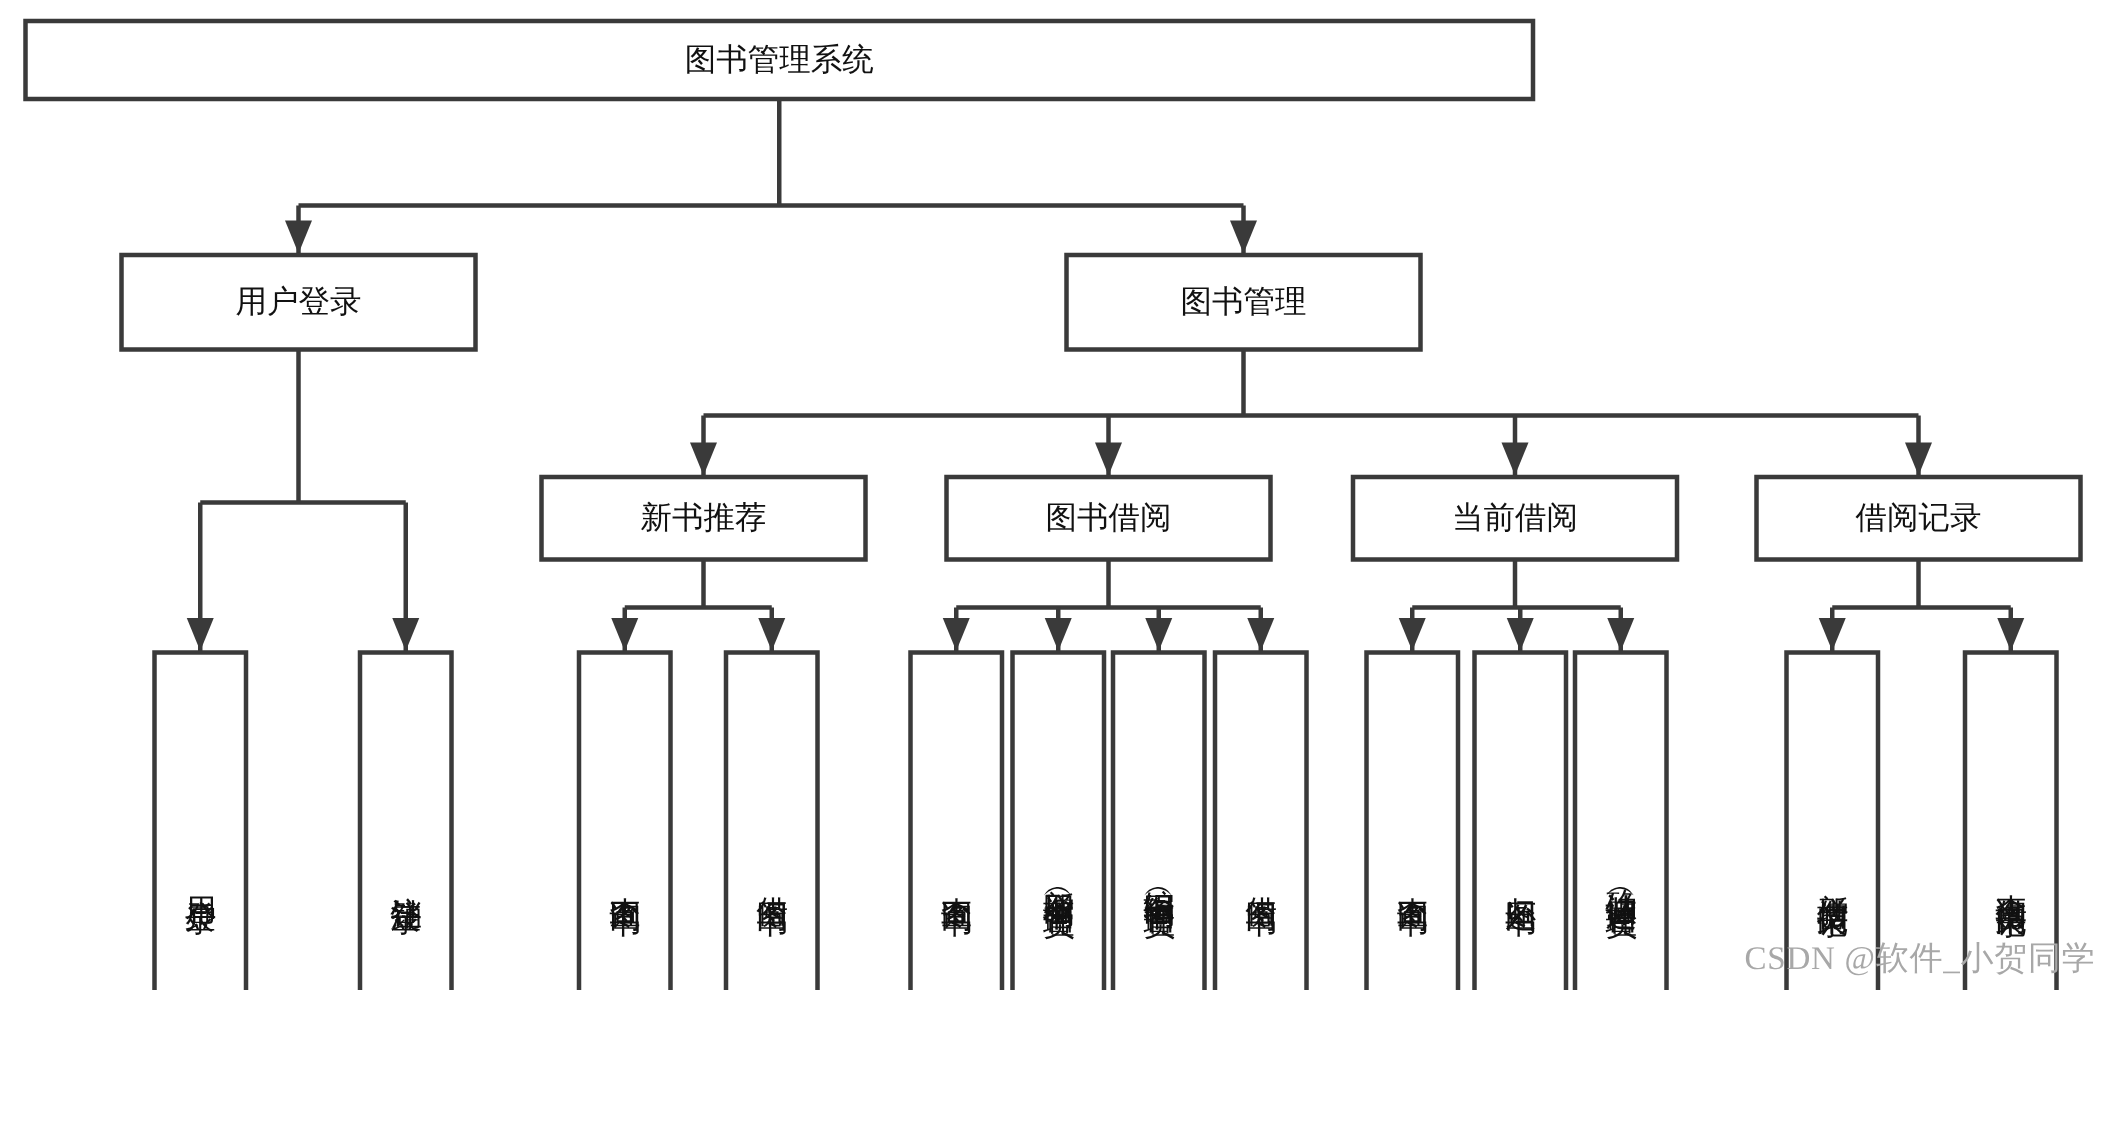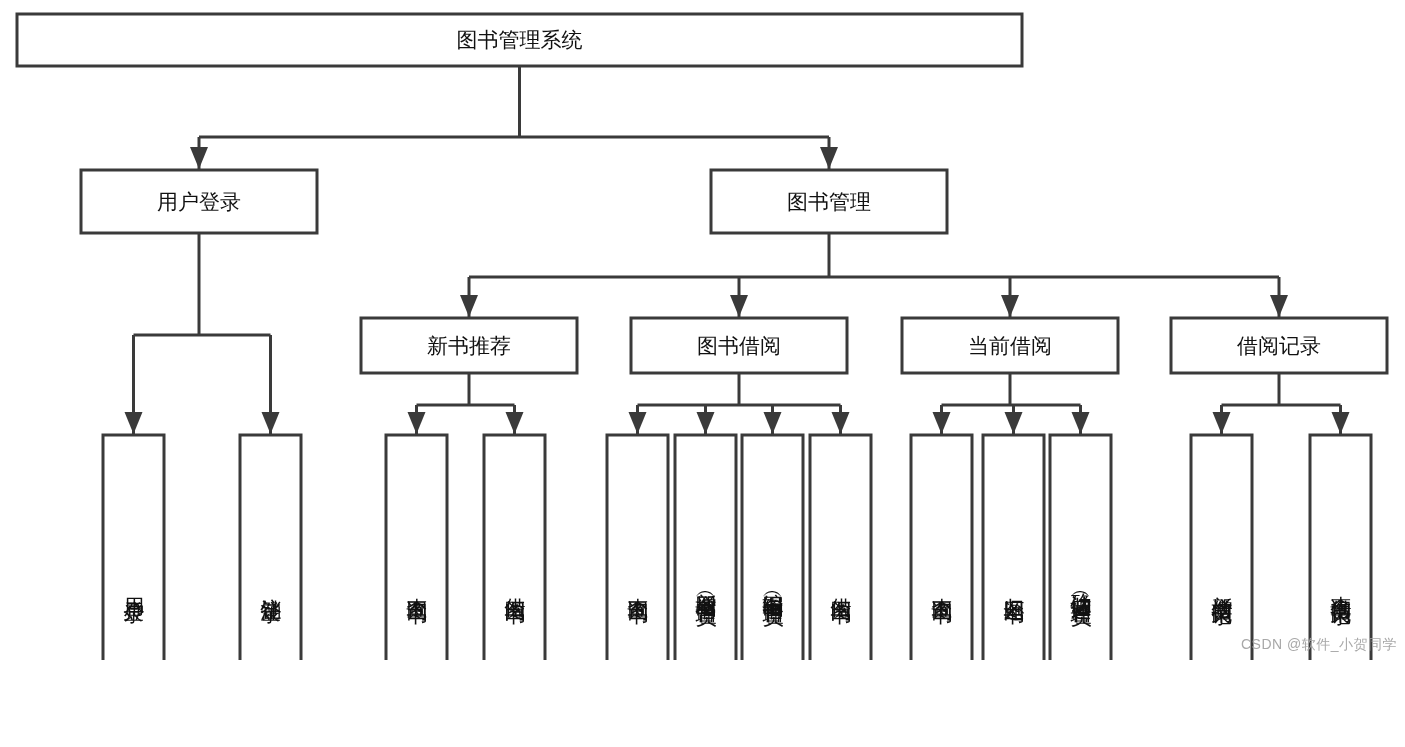--- a/index.html
+++ b/index.html
@@ -61,22 +61,22 @@
   .vbox-wrap {
     position: absolute;
     display: flex;
     align-items: center;
     justify-content: center;
   }
   .watermark {
     position: absolute;
     right: 8px;
     bottom: 6px;
-    font-family: Liberation Sans, sans-serif;
-    font-size: 14px;
+    font-family: Liberation Serif, serif;
+    font-size: 22px;
     color: #a8a8a8;
     letter-spacing: 0.5px;
     white-space: nowrap;
   }
 </style>
 </head>
 <body>
 
 <div id="canvas">
 

